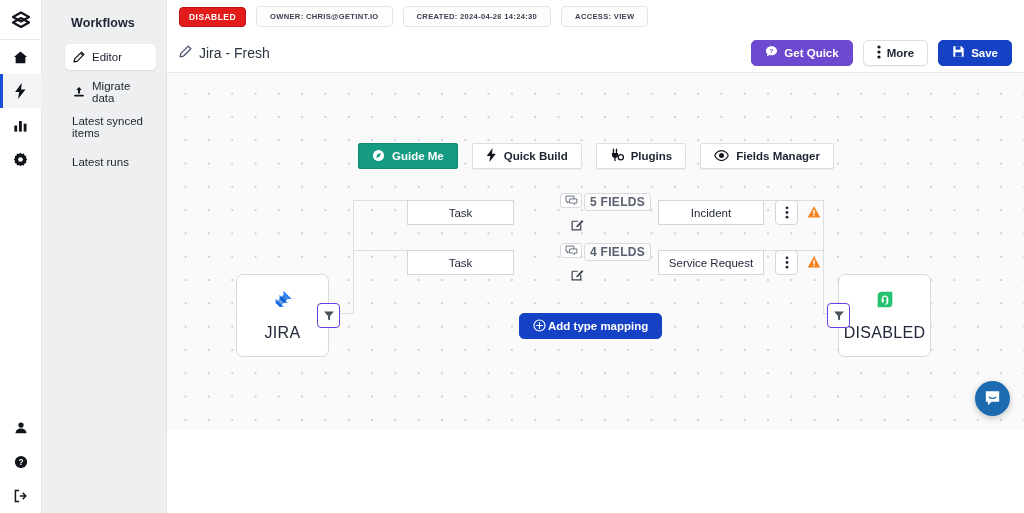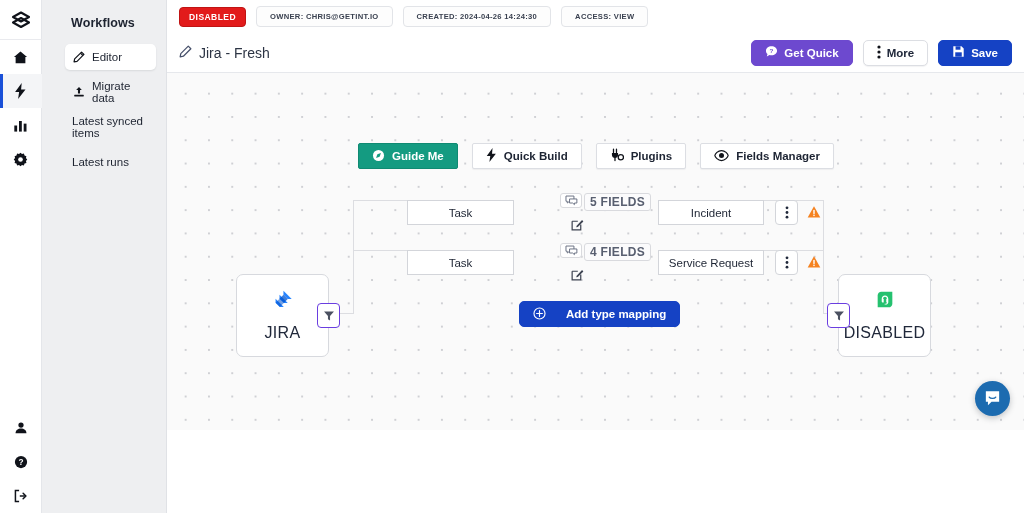--- a/index.html
+++ b/index.html
@@ -134,22 +134,22 @@
   }
   .edit-ico { position: absolute; width: 14px; height: 14px; display: flex; align-items: center; justify-content: center; cursor: pointer; }
   .kebab {
     position: absolute; width: 23px; height: 25px; background: #fff;
     border: 1px solid #d3d5da; border-radius: 4px;
     display: flex; align-items: center; justify-content: center; cursor: pointer;
   }
   .warn { position: absolute; width: 14px; height: 14px; cursor: pointer; }
 
   .add-mapping {
-    position: absolute; left: 352px; top: 228px;
-    display: inline-flex; align-items: center; gap: 20px;
+    position: absolute; left: 352px; top: 240px;
+    display: inline-flex; align-items: center; gap: 2px;
     height: 26px; padding: 0 13px; background: #1542c4; color: #fff;
     border-radius: 5px; font-size: 11.5px; font-weight: bold; cursor: pointer;
     border: 1px solid #1542c4;
   }
 
   .chat-launcher {
     position: absolute; right: 14px; bottom: 14px; width: 35px; height: 35px;
     border-radius: 50%; background: #1c6bb0; display: flex; align-items: center; justify-content: center;
     cursor: pointer; box-shadow: 0 2px 6px rgba(20,26,40,.25);
   }

